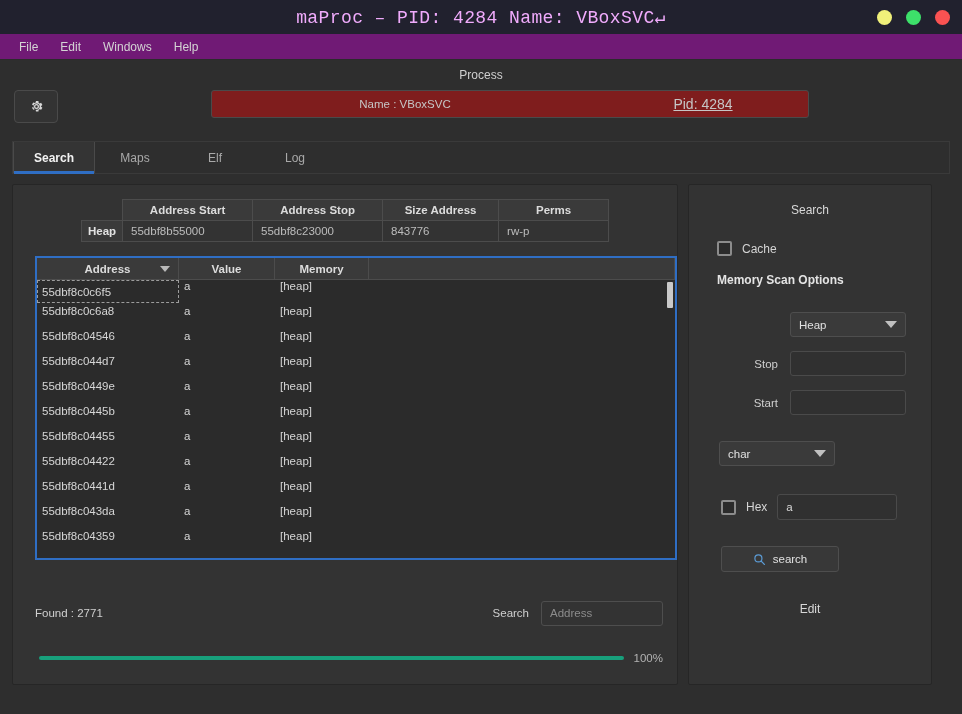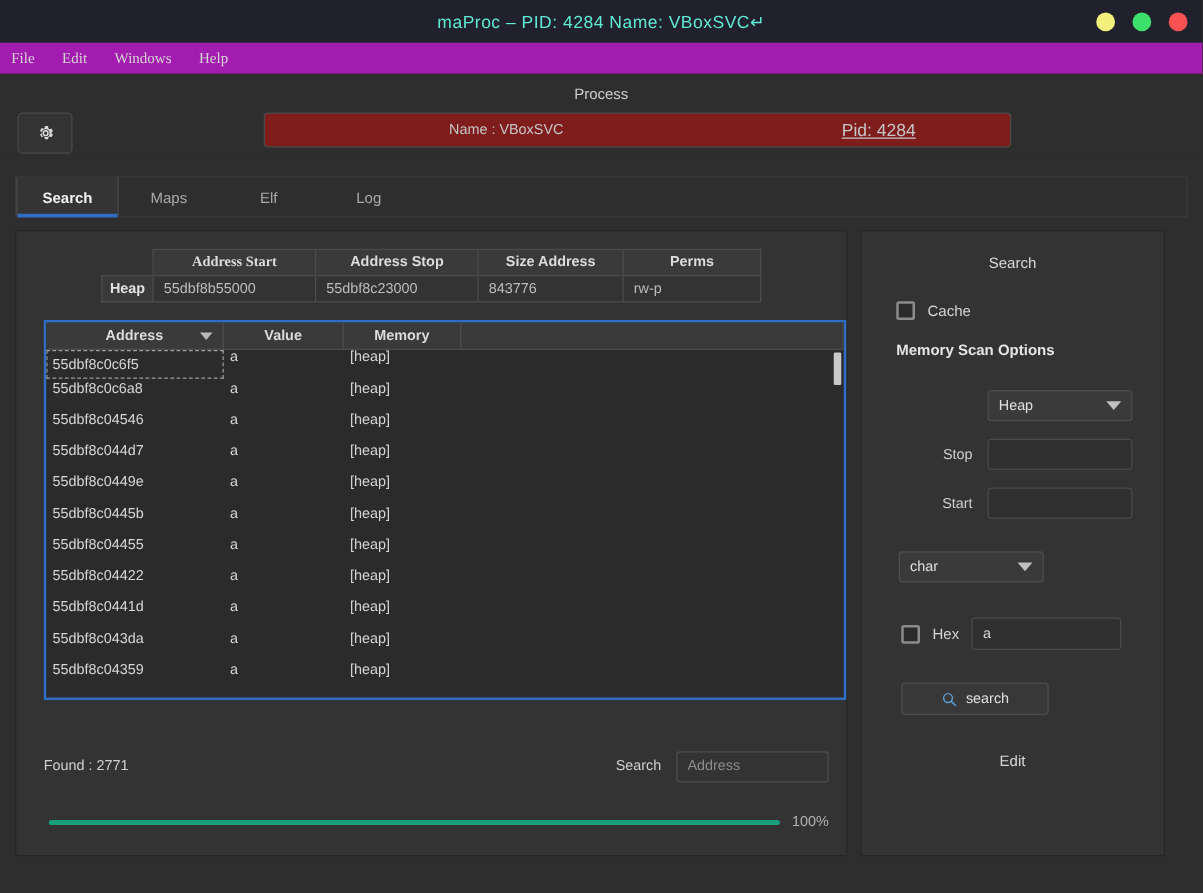--- a/index.html
+++ b/index.html
@@ -10,33 +10,32 @@
     overflow: hidden;
   }
 
   
   .titlebar {
     height: 34px; background: #21212e;
     display: flex; align-items: center; justify-content: center;
     position: relative;
   }
   .titlebar-text {
-    font-family: Liberation Sans, sans-serif;
-    font-size: 14px; color: #5eead4; letter-spacing: .4px;
+    font-family: Liberation Mono, monospace;
+    font-size: 18px; color: #f0abfc; letter-spacing: .4px;
   }
   .win-btns { position: absolute; right: 12px; top: 0; height: 34px;
               display: flex; align-items: center; gap: 14px; }
   .win-dot { width: 15px; height: 15px; border-radius: 50%; }
 
   
   .menubar {
-    height: 26px; background: #a21caf;
-    display: flex; align-items: center; padding-left: 0; gap: 4px;
+    height: 26px; background: #701a75;
+    display: flex; align-items: center; padding-left: 10px; gap: 4px;
     border-bottom: 1px solid #2b2b2b;
-    font-family: Liberation Serif, serif;
   }
   .menu-item {
     font-size: 12px; color: #d4d4d4; padding: 3px 9px; border-radius: 2px;
   }
 
   
   .process-area { padding: 8px 0 0 0; background: #2e2e2e; }
   .process-label {
     text-align: center; font-size: 12px; color: #cfcfcf; margin-bottom: 8px;
   }
@@ -89,21 +88,21 @@
   }
   .maps-table th.corner { background: #333333; border: none; }
   .maps-table td.rowhead {
     background: #3a3a3a; color: #e2e2e2; font-weight: bold;
     border: 1px solid #4c4c4c; padding: 4px 6px; text-align: center;
   }
   .maps-table td {
     border: 1px solid #4c4c4c; color: #bcbcbc; padding: 4px 8px;
     text-align: left; background: #333333;
   }
-  .c-start { width: 130px; font-family: Liberation Serif, serif; } .c-stop { width: 130px; }
+  .c-start { width: 130px; } .c-stop { width: 130px; }
   .c-size  { width: 116px; } .c-perm { width: 110px; }
 
   
   .res-wrap {
     margin: 14px 12px 0 22px; width: 642px; height: 304px;
     border: 2px solid #2f6ec4; background: #2b2b2b;
     position: relative; overflow: hidden;
   }
   .res-head { display: flex; height: 22px; background: #3a3a3a; }
   .res-head div {

